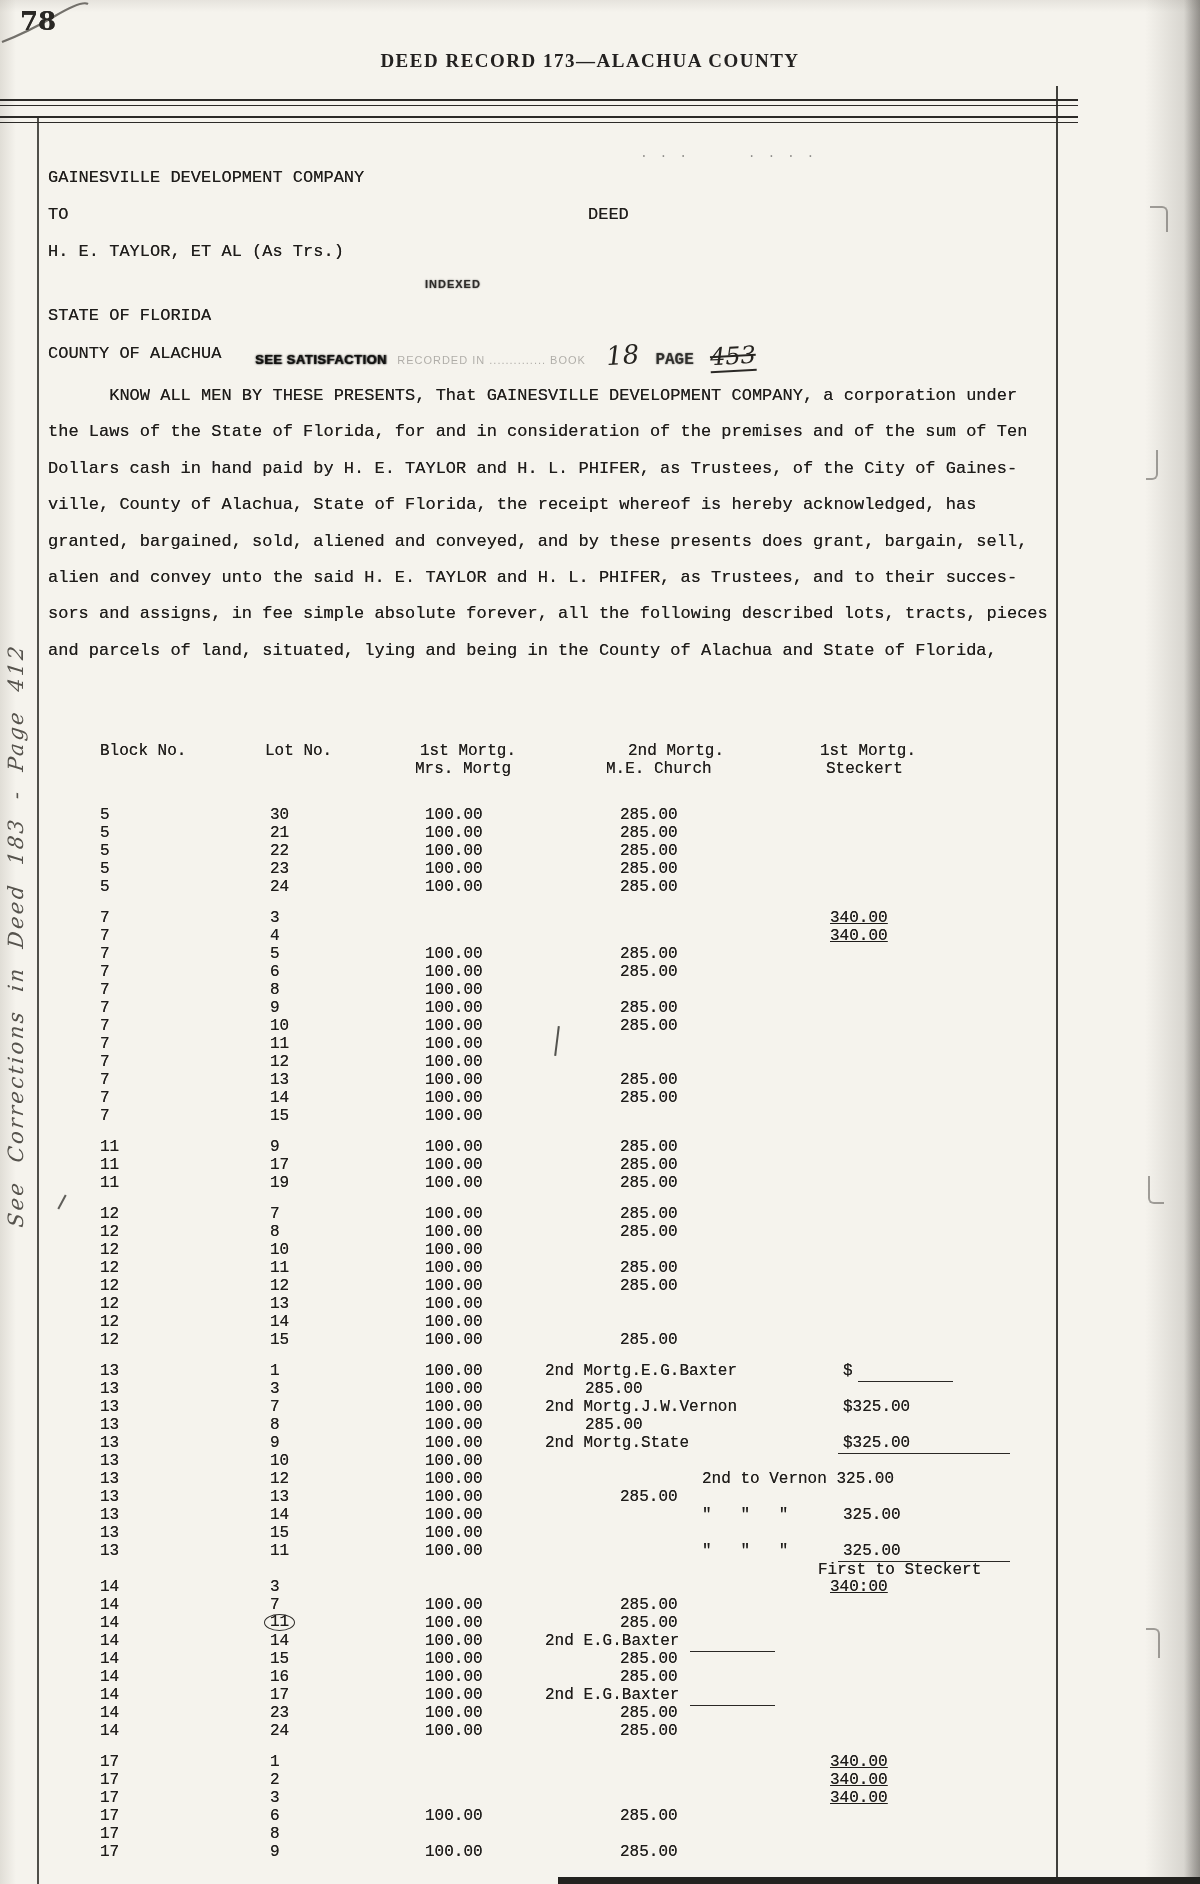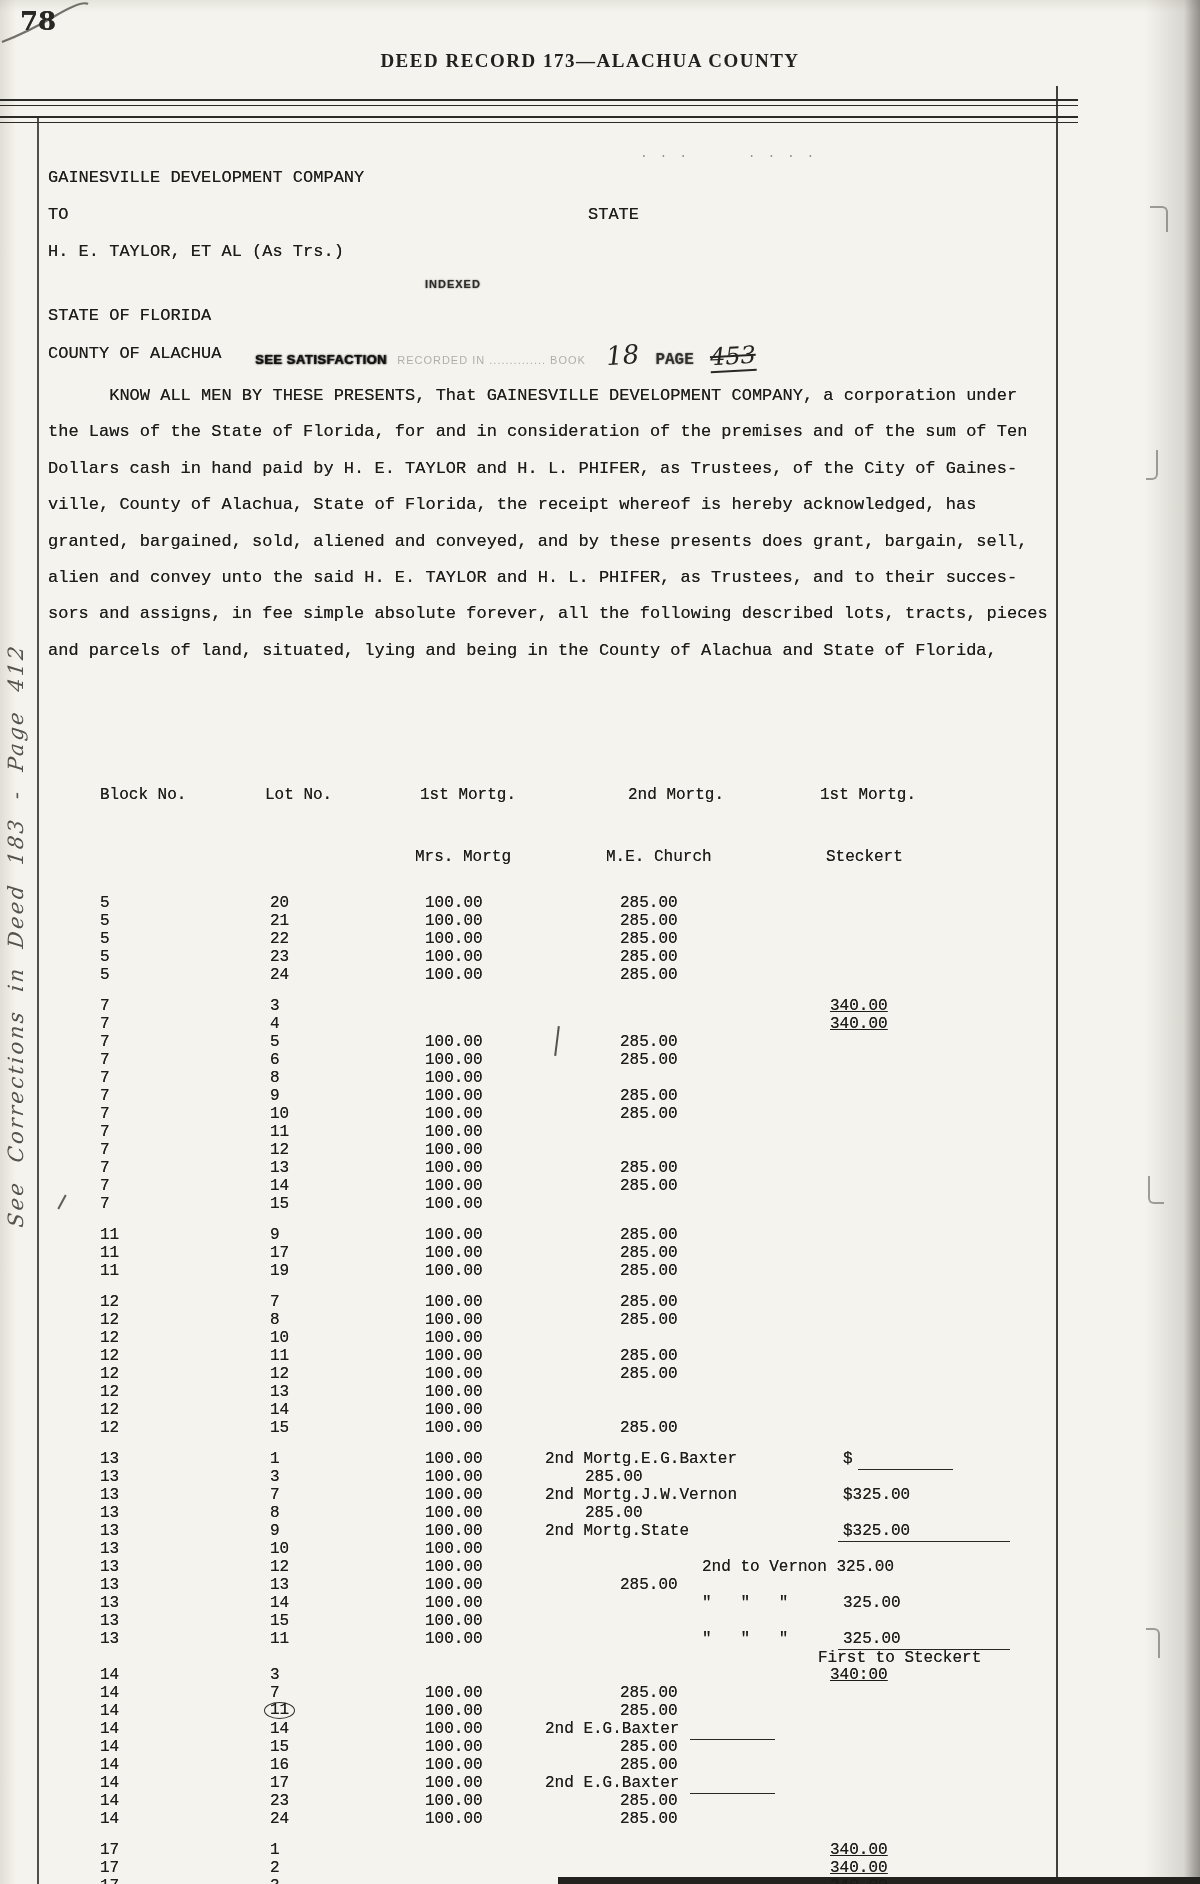--- a/index.html
+++ b/index.html
@@ -67,21 +67,21 @@
                 color:rgba(25,25,23,.75); text-shadow:0 0 1.5px rgba(20,20,20,.7); }
   .hw-pageval { font-size:24px; display:inline-block; transform:rotate(-3deg); margin-left:6px;
                 text-decoration:line-through; border-bottom:2px solid #2a2825; }
 
   
   #body { position:absolute; left:48px; top:386px; width:1012px; font-size:17px; }
   .body-line { height:36.4px; white-space:pre; }
 
   
   #table { position:absolute; left:0; top:742px; width:1100px; font-size:16px; }
-  .th-line { position:relative; height:18px;margin-top:44px; }
+  .th-line { position:relative; height:18px; }
   .cell { position:absolute; white-space:pre; line-height:18px; }
   .x-block  { left:100px; }
   .x-lot    { left:270px; }
   .x-carter { left:425px; }
   .x-church { left:620px; }
   .x-chnote { left:545px; }
   .x-span   { left:702px;text-align:right; }
   .x-st     { left:830px;text-decoration:underline; }
   .x-stnote { left:843px; }
   .h-block   { left:100px; } .h-lot     { left:265px; }
@@ -128,21 +128,21 @@
   <div class="dr dr2"></div>
   <div class="vline-left"></div>
   <div class="vline-right"></div>
   <div class="edge-right"></div>
   <div class="bottom-band"></div>
 
   <div id="caption">
     <div class="dots-line">. . .      . . . .</div>
     <div class="cap cap-grantor tw">GAINESVILLE DEVELOPMENT COMPANY</div>
     <div class="cap cap-to tw">TO</div>
-    <div class="cap-deed tw">STATE</div>
+    <div class="cap-deed tw">DEED</div>
     <div class="cap cap-grantee tw">H. E. TAYLOR, ET AL (As Trs.)</div>
     <div class="cap-indexed">INDEXED</div>
     <div class="cap cap-state tw">STATE OF FLORIDA</div>
     <div class="cap cap-county tw">COUNTY OF ALACHUA</div>
     <div class="stamp">
       <span class="stamp-part1">SEE SATISFACTION</span>
       <span class="stamp-part2">RECORDED IN .............. BOOK</span>
       <span class="hw hw-book">18</span>
       <span class="stamp-page">PAGE</span>
       <span class="hw hw-pageval">453</span>
@@ -170,21 +170,21 @@
     </div>
     <div class="th-line">
       <span class="cell h-carter2">Mrs. Mortg</span>
       <span class="cell h-church2">M.E. Church</span>
       <span class="cell h-st2">Steckert</span>
     </div>
     <div id="table-rows">
         <div class="t-group">
           <div class="t-row">
             <span class="cell x-block">5</span>
-            <span class="cell x-lot">20</span>
+            <span class="cell x-lot">30</span>
             <span class="cell x-carter">100.00</span>
             <span class="cell x-church">285.00</span>
           </div>
           <div class="t-row">
             <span class="cell x-block">5</span>
             <span class="cell x-lot">21</span>
             <span class="cell x-carter">100.00</span>
             <span class="cell x-church">285.00</span>
           </div>
           <div class="t-row">

